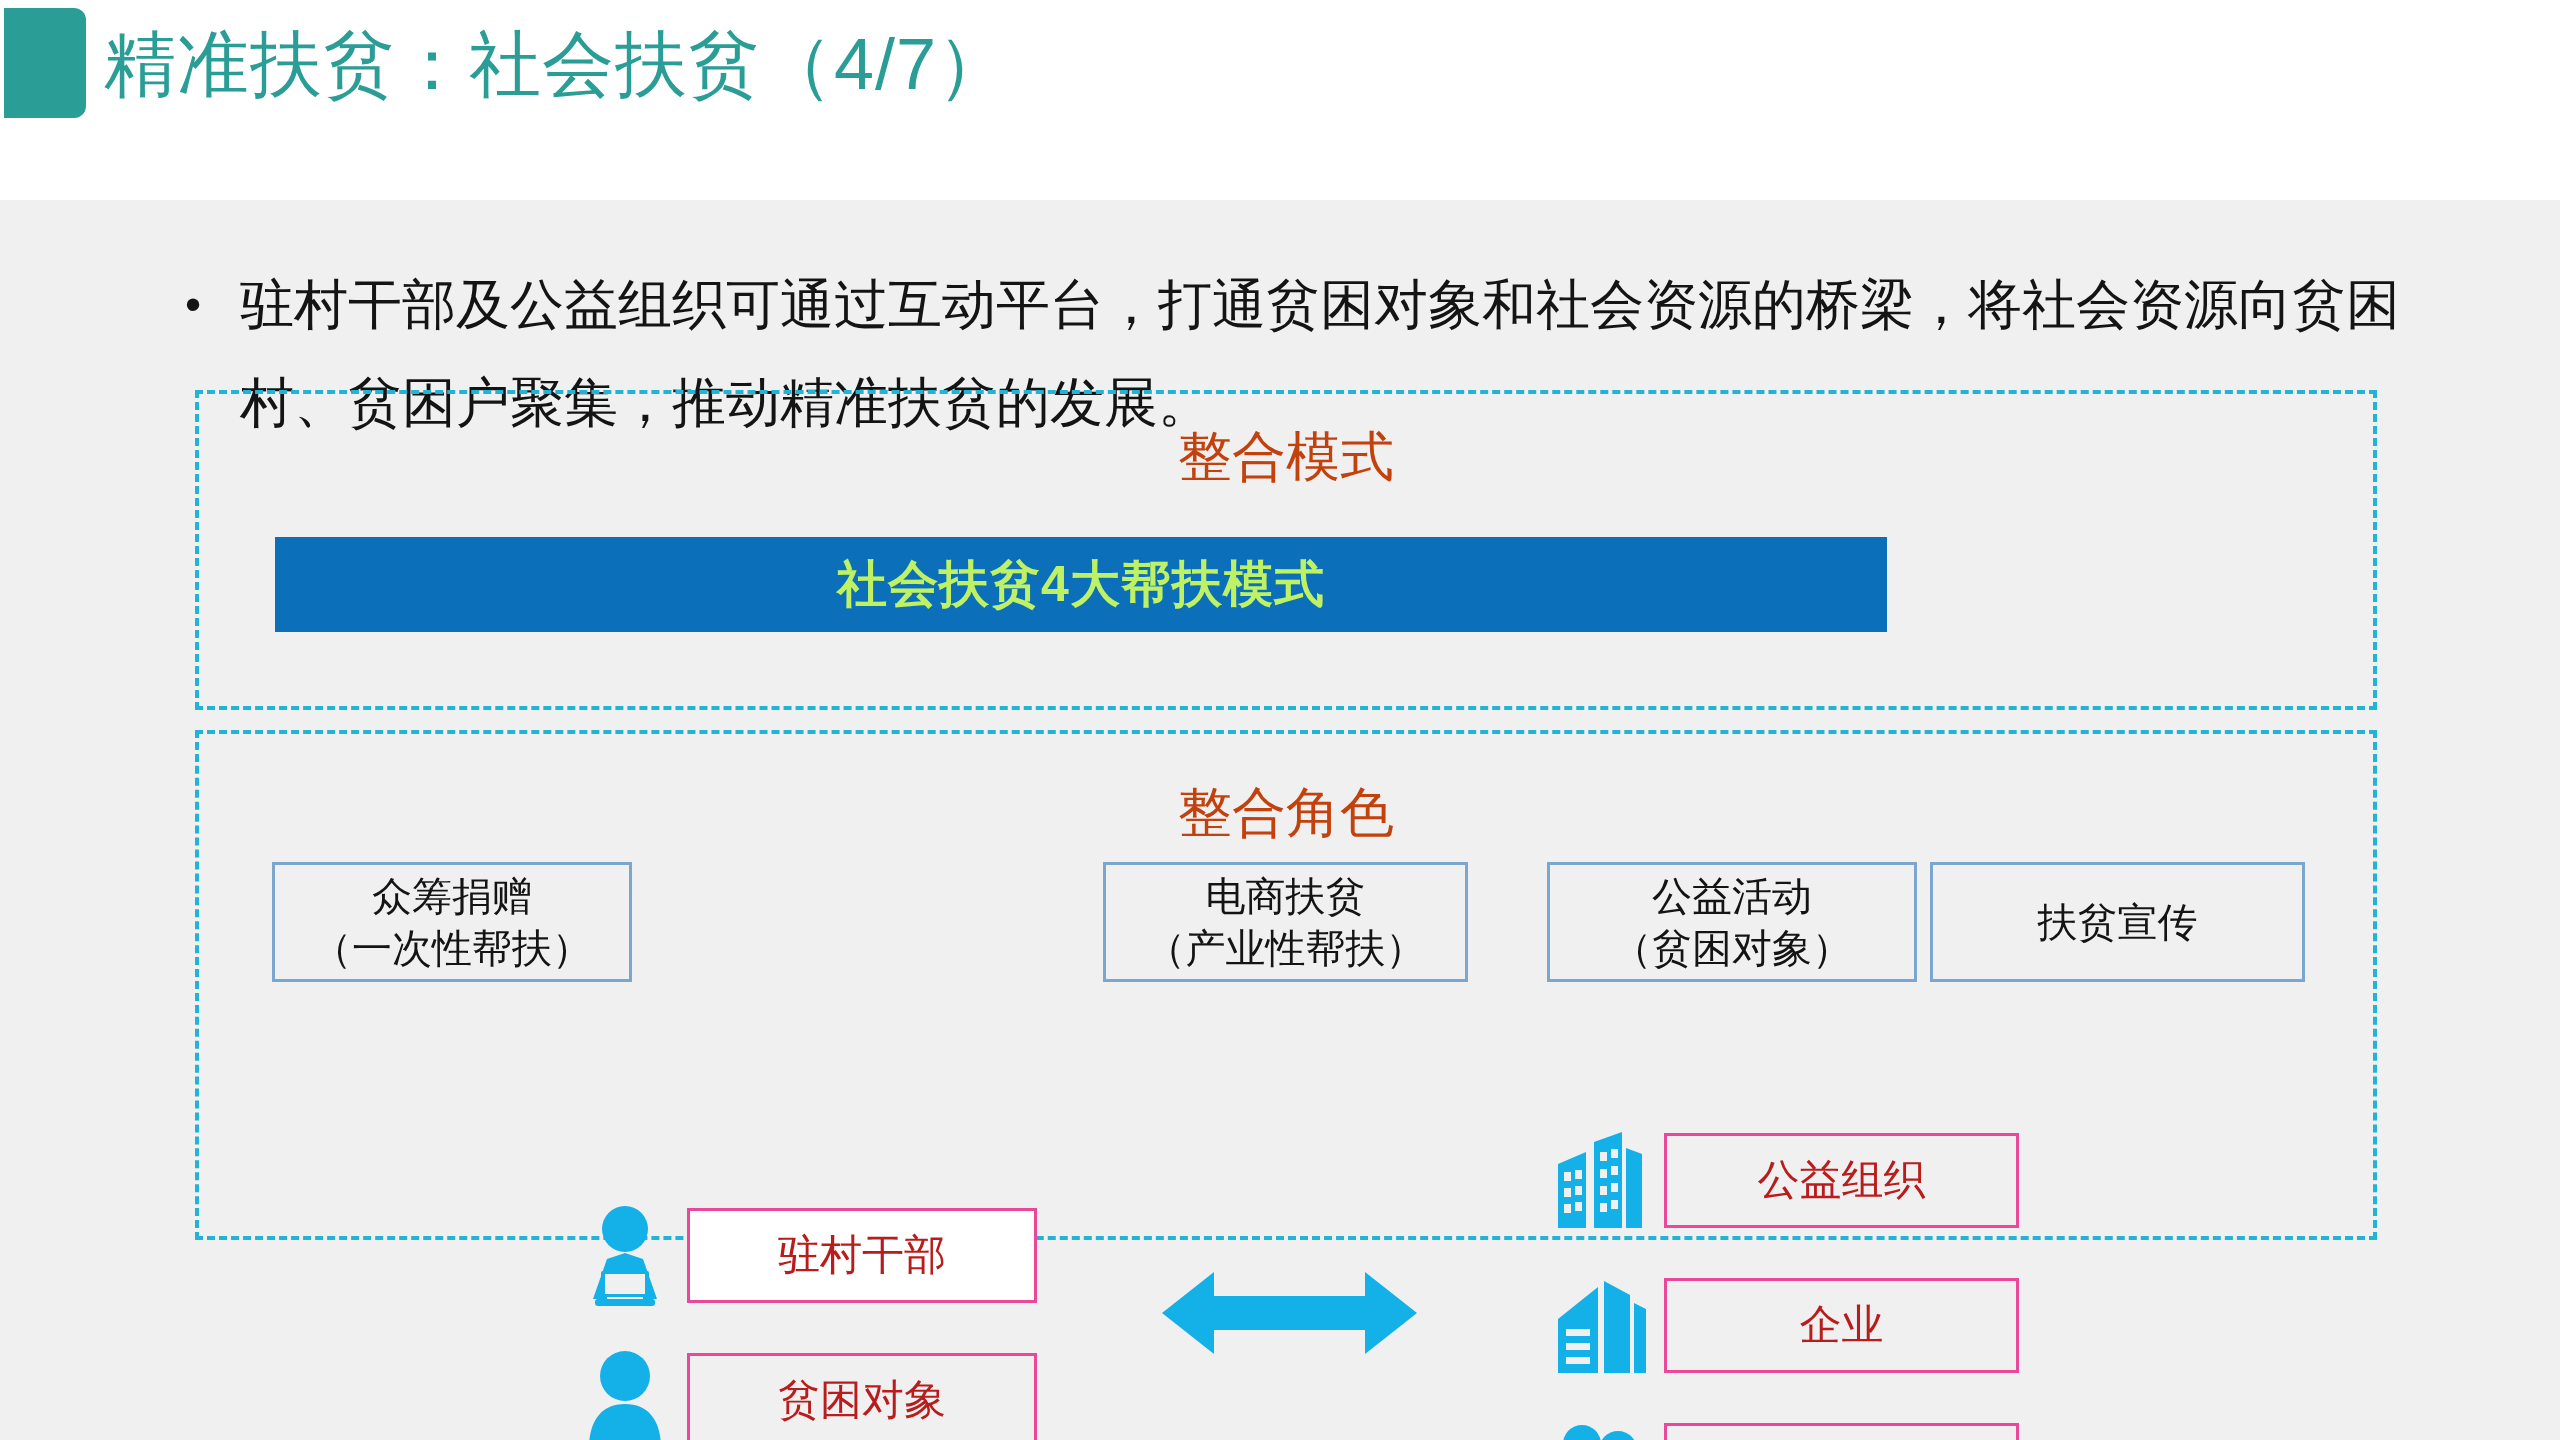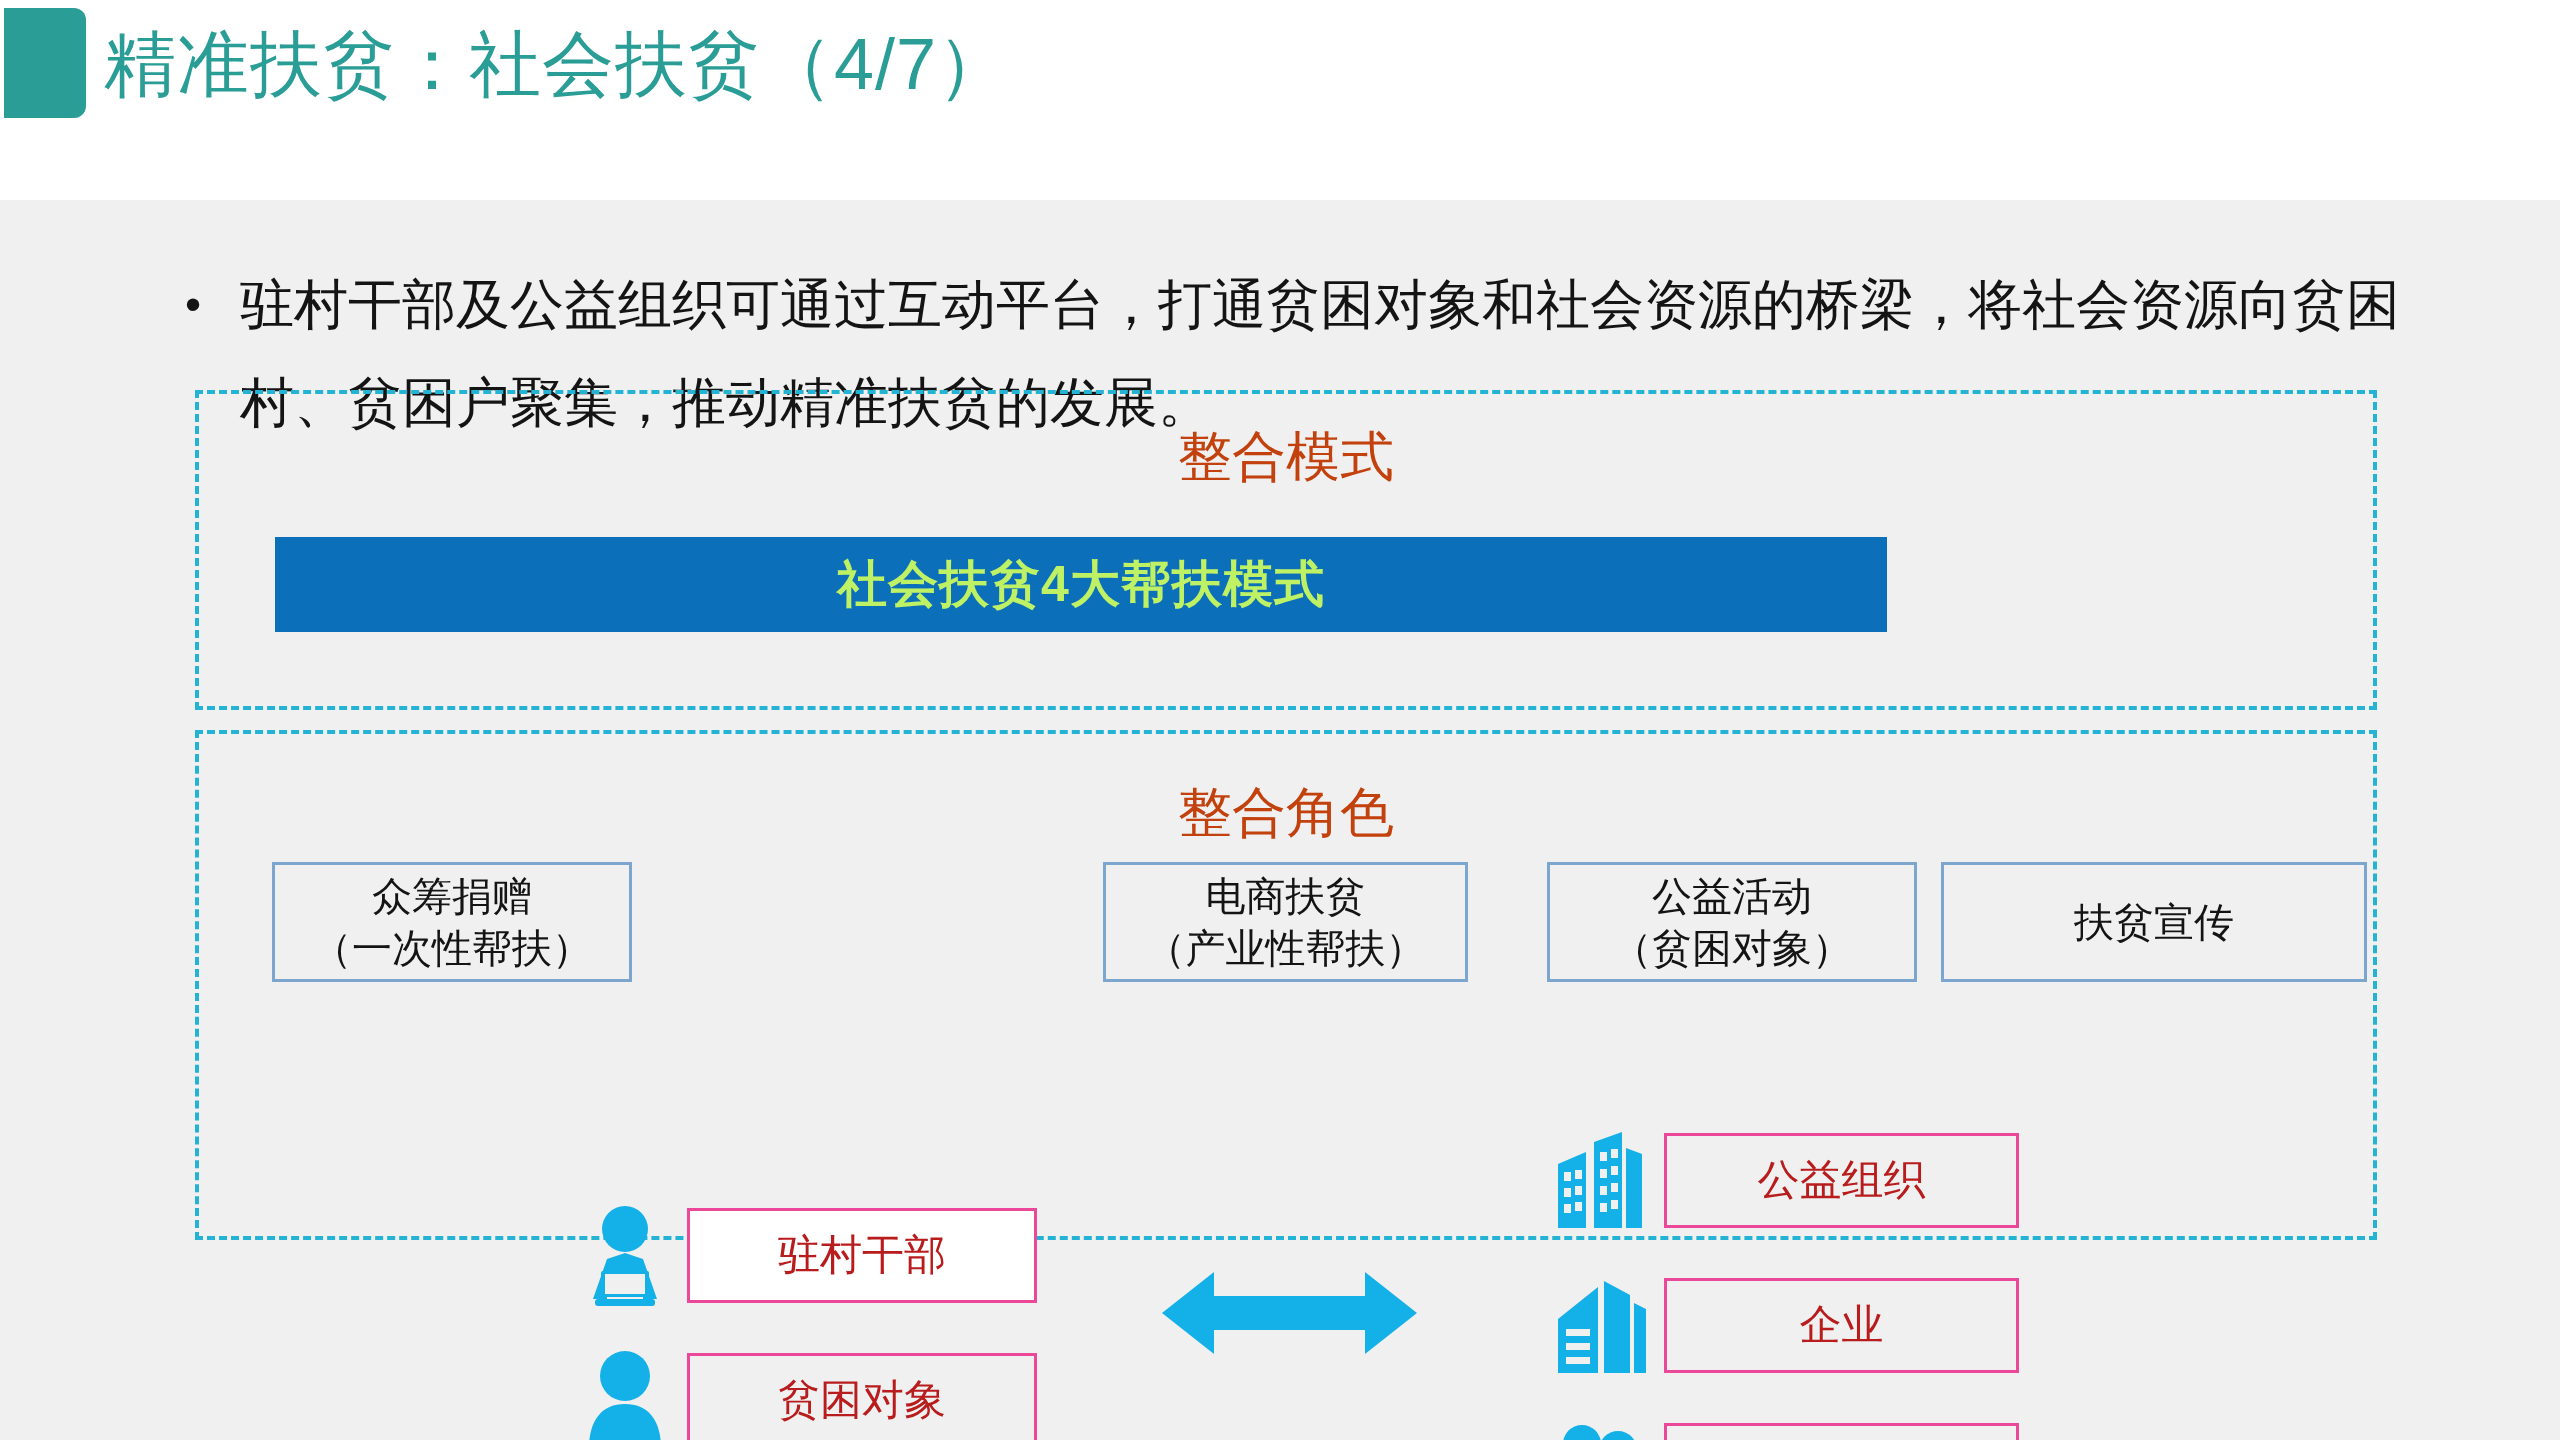--- a/index.html
+++ b/index.html
@@ -75,21 +75,21 @@
     background:#f0f0f0;
     display:flex;flex-direction:column;
     align-items:center;justify-content:center;
     font-size:40px;line-height:52px;color:#141414;
     text-align:center;
   }
   #mode-box-0{left:272px;width:360px;}
   #mode-box-1{left:686px;width:360px;}
   #mode-box-2{left:1103px;width:365px;}
   #mode-box-3{left:1519px;width:370px;margin-left:28px;}
-  #mode-box-4{left:1930px;width:426px;margin-left:11px;}
+  #mode-box-4{left:1930px;width:375px;}
   .mode-sub{font-size:40px;}
 
   
   .role-row{position:absolute;display:flex;align-items:center;}
   .role-icon{
     width:100px;height:110px;flex:0 0 100px;
     display:flex;align-items:center;justify-content:center;
   }
   .role-box{
     border:3px solid #ec4899;box-sizing:border-box;

